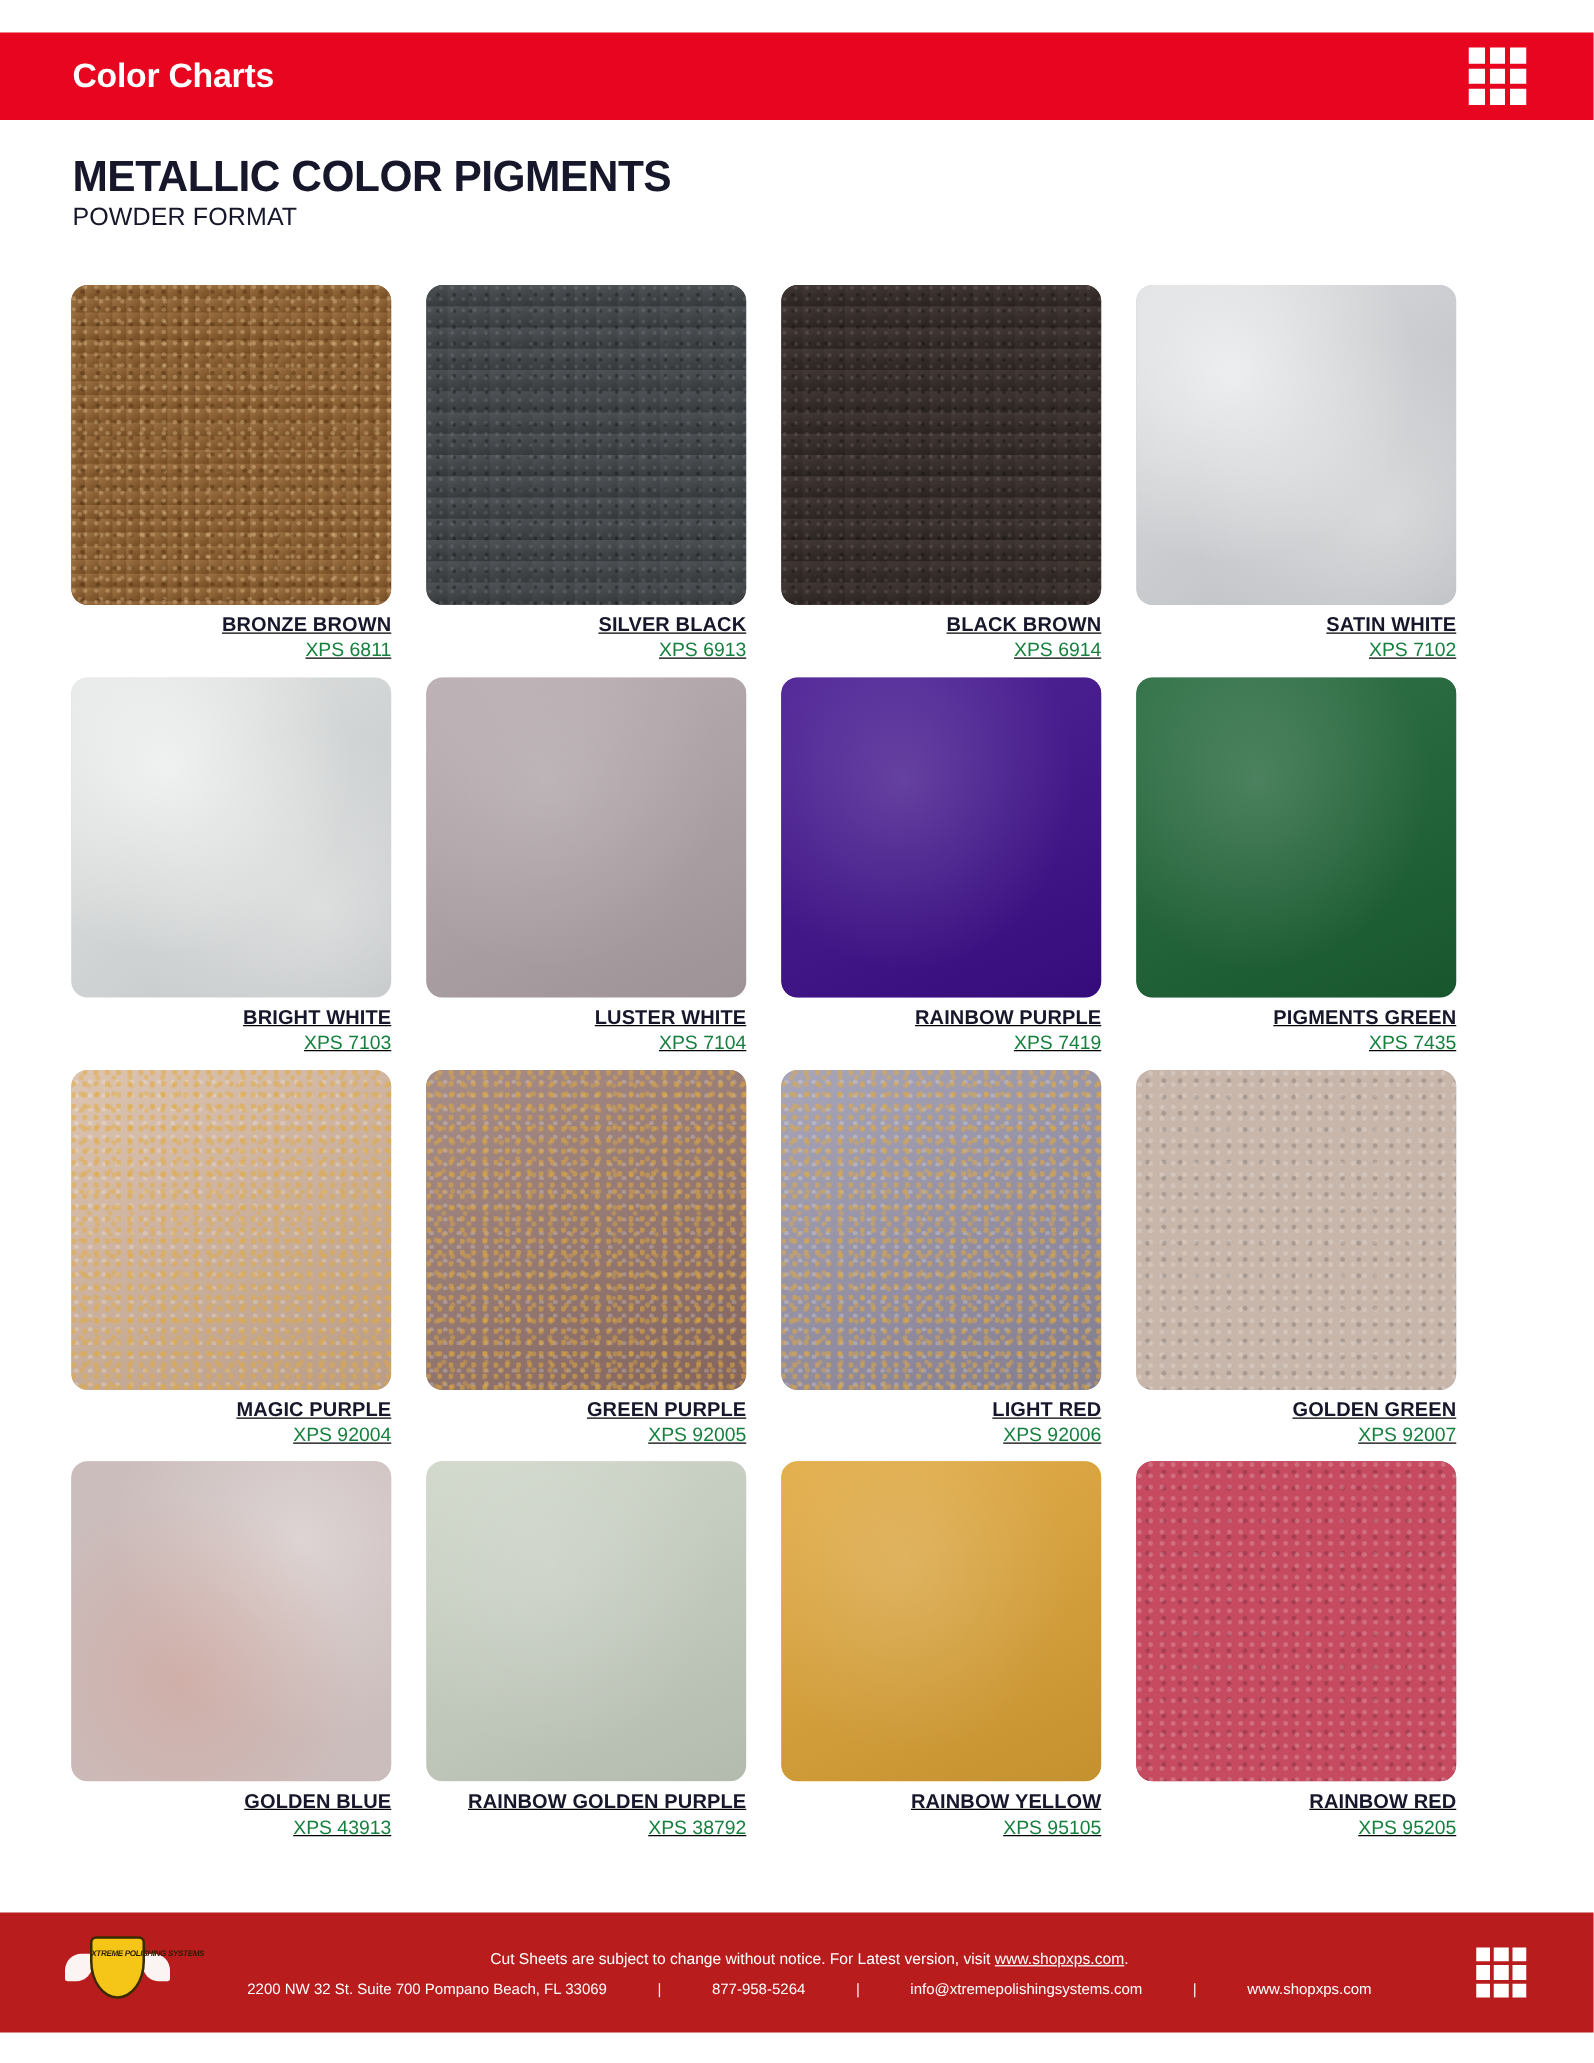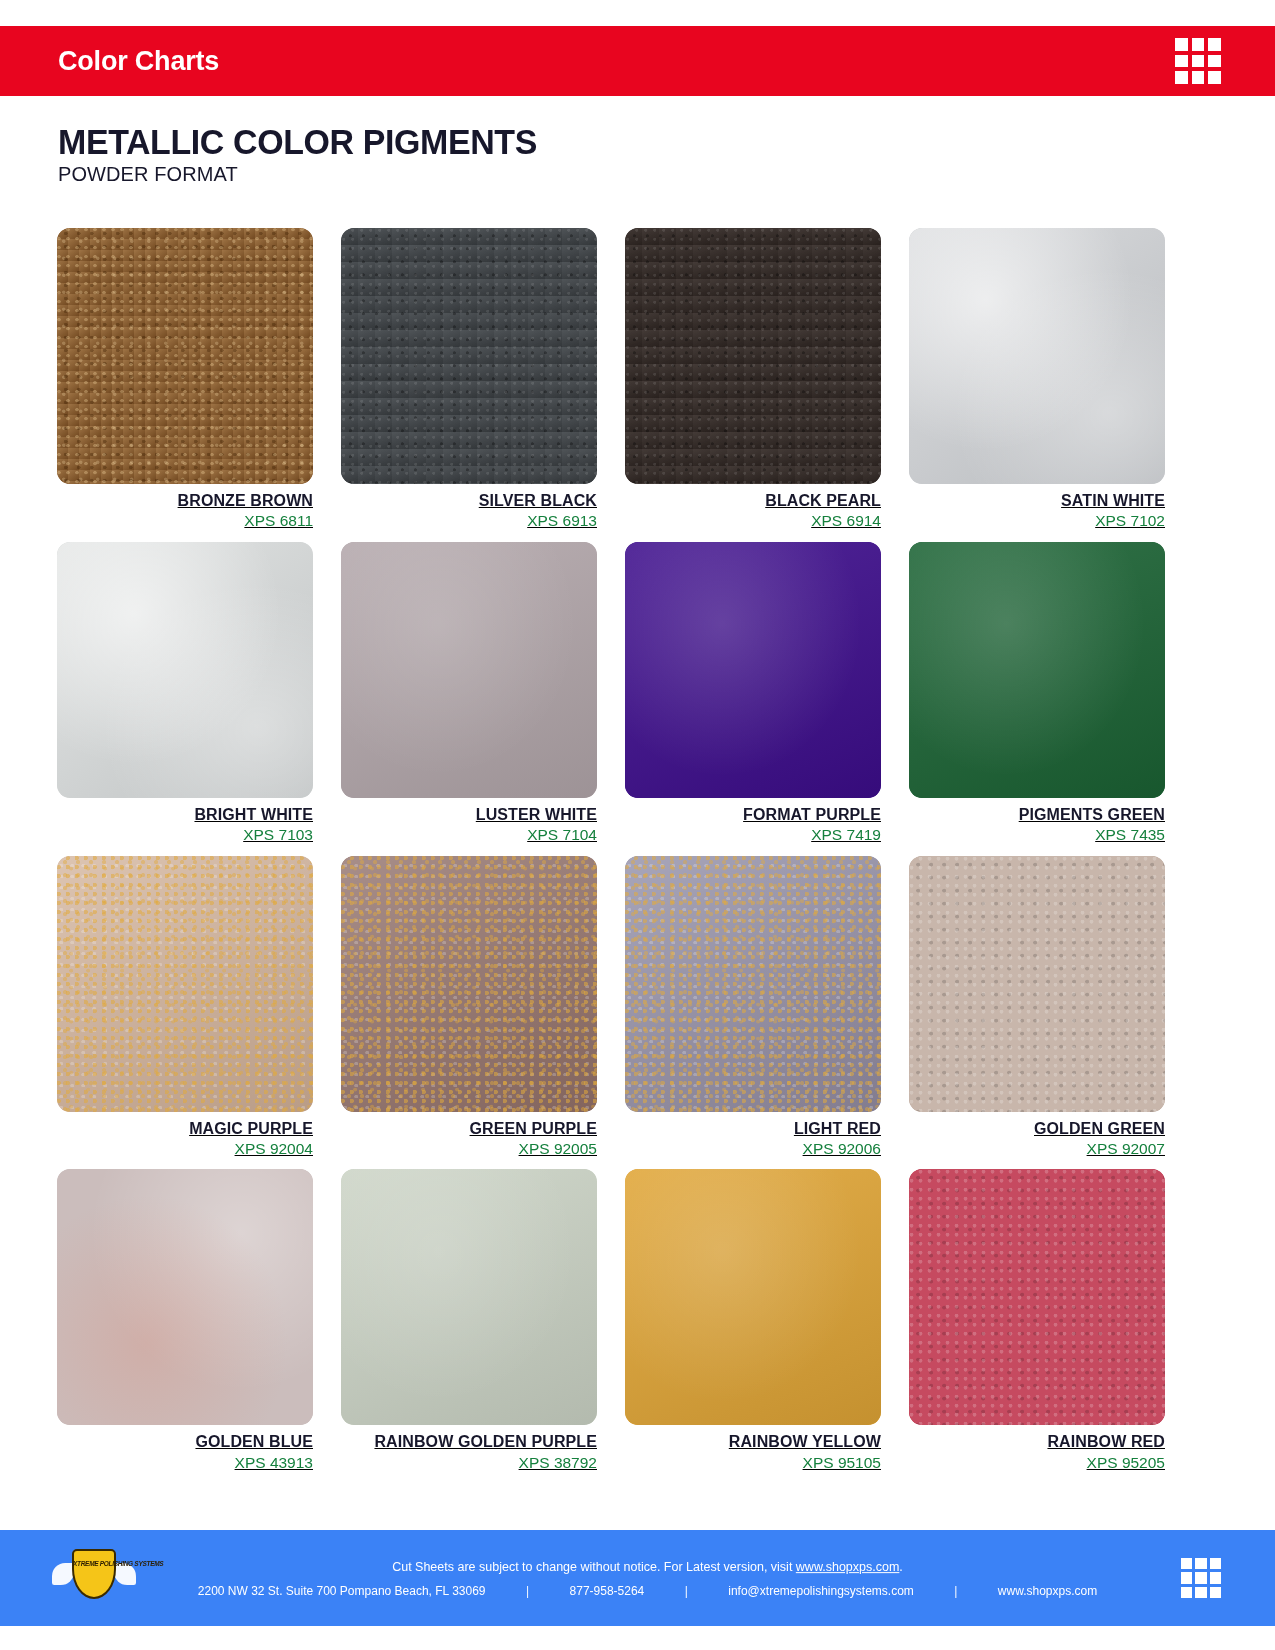--- a/index.html
+++ b/index.html
@@ -89,21 +89,21 @@
     color: #15803d;
     line-height: 1.25;
     margin-top: 1px;
     white-space: nowrap;
   }
 
   
   .footer {
     position: absolute; left: 0; bottom: 24px;
     width: 1275px; height: 96px;
-    background: #3b82f6;
+    background: #b91c1c;
   }
   .footer .grid-icon { right: 54px; top: 50%; transform: translateY(-50%); width: 40px; height: 40px; gap: 3px; }
   .footer-center {
     position: absolute; left: 170px; right: 150px; top: 50%;
     transform: translateY(-50%);
     text-align: center; color: #ffffff;
   }
   .f-note { font-size: 12.5px; line-height: 1.5; }
   .f-note a, .f-link {
     color: #ffffff; text-decoration: underline;
@@ -193,21 +193,21 @@
         <div class="cap">
           <div class="nm">SILVER BLACK</div>
           <div class="cd">XPS 6913</div>
         </div>
       </div>
       <div class="cell">
         <div class="swatch" style="background: rgb(52, 42, 38);">
           <div class="tex" style="background: radial-gradient(circle at 30% 25%, rgba(255, 255, 255, 0.1) 0px, rgba(255, 255, 255, 0.1) 1.2px, transparent 1.8px) 0% 0% / 9px 9px, radial-gradient(circle at 72% 60%, rgba(0, 0, 0, 0.3) 0px, rgba(0, 0, 0, 0.3) 1.2px, transparent 1.8px) 0% 0% / 13px 13px, linear-gradient(160deg, rgba(255, 255, 255, 0.08), rgba(0, 0, 0, 0.22)) 0% 0% / 17px 17px, linear-gradient(rgb(52, 42, 38), rgb(52, 42, 38)) 0% 0% / 11px 11px,  0% 0% / 100% 100%,  0% 0% / 100% 100%;"></div>
         </div>
         <div class="cap">
-          <div class="nm">BLACK PEARL</div>
+          <div class="nm">BLACK BROWN</div>
           <div class="cd">XPS 6914</div>
         </div>
       </div>
       <div class="cell">
         <div class="swatch" style="background: rgb(207, 209, 212);">
           <div class="tex" style="background: radial-gradient(at 30% 28%, rgba(255, 255, 255, 0.6), transparent 58%) 0% 0% / 100% 100%, radial-gradient(at 78% 72%, rgba(255, 255, 255, 0.38), transparent 55%) 0% 0% / 100% 100%, linear-gradient(140deg, rgba(255, 255, 255, 0.3), rgba(120, 125, 130, 0.28)) 0% 0% / 100% 100%, linear-gradient(rgb(207, 209, 212), rgb(207, 209, 212)) 0% 0% / 100% 100%;"></div>
         </div>
         <div class="cap">
           <div class="nm">SATIN WHITE</div>
           <div class="cd">XPS 7102</div>
@@ -229,21 +229,21 @@
         <div class="cap">
           <div class="nm">LUSTER WHITE</div>
           <div class="cd">XPS 7104</div>
         </div>
       </div>
       <div class="cell">
         <div class="swatch" style="background: rgb(61, 13, 140);">
           <div class="tex" style="background: radial-gradient(at 38% 32%, rgba(255, 255, 255, 0.16), transparent 62%) 0% 0% / 100% 100%, linear-gradient(155deg, rgba(255, 255, 255, 0.1), rgba(0, 0, 0, 0.12)) 0% 0% / 100% 100%, linear-gradient(rgb(61, 13, 140), rgb(61, 13, 140)) 0% 0% / 100% 100%,  0% 0% / 100% 100%;"></div>
         </div>
         <div class="cap">
-          <div class="nm">FORMAT PURPLE</div>
+          <div class="nm">RAINBOW PURPLE</div>
           <div class="cd">XPS 7419</div>
         </div>
       </div>
       <div class="cell">
         <div class="swatch" style="background: rgb(27, 99, 52);">
           <div class="tex" style="background: radial-gradient(at 38% 32%, rgba(255, 255, 255, 0.16), transparent 62%) 0% 0% / 100% 100%, linear-gradient(155deg, rgba(255, 255, 255, 0.1), rgba(0, 0, 0, 0.12)) 0% 0% / 100% 100%, linear-gradient(rgb(27, 99, 52), rgb(27, 99, 52)) 0% 0% / 100% 100%,  0% 0% / 100% 100%;"></div>
         </div>
         <div class="cap">
           <div class="nm">PIGMENTS GREEN</div>
           <div class="cd">XPS 7435</div>

